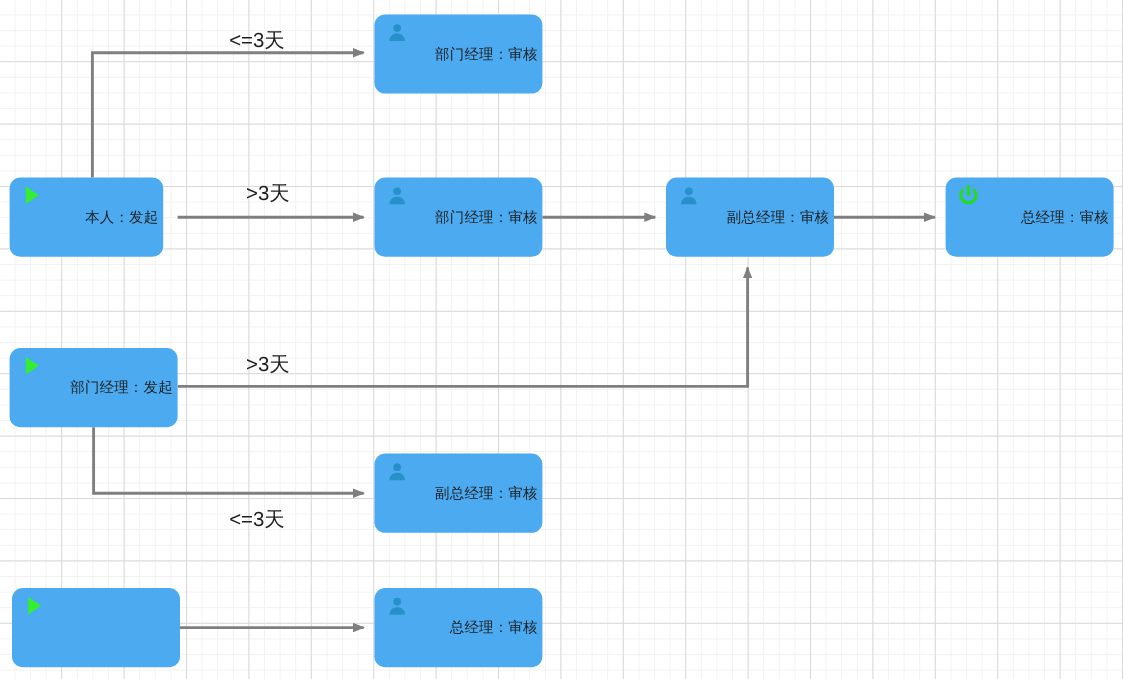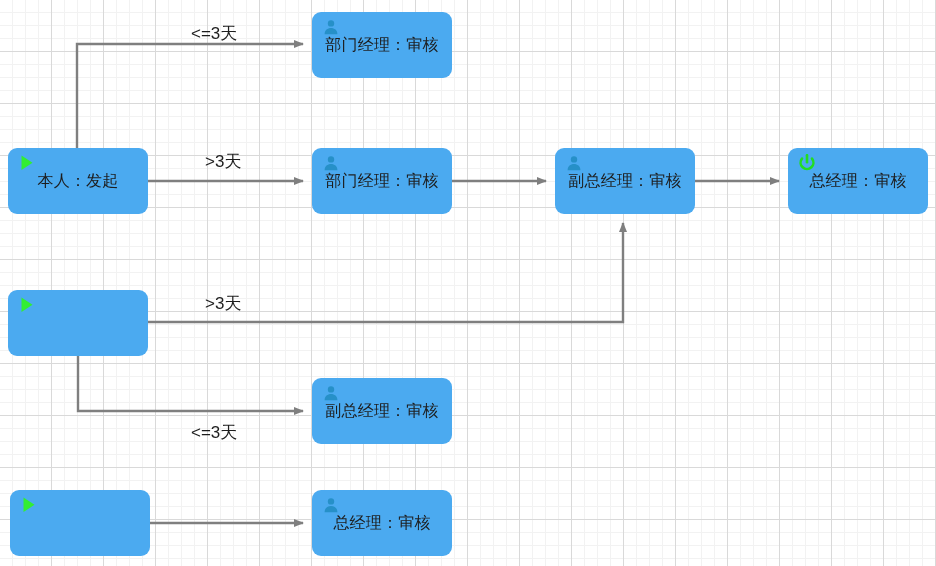--- a/index.html
+++ b/index.html
@@ -36,22 +36,22 @@
     background: #4baaf0;
     display: block;
     cursor: pointer;
   }
   .node-label {
     position: absolute;
     left: 0;
     right: 0;
     top: 50%;
     transform: translateY(-50%);
-    text-align: center;
-    font-size: 16px;
+    text-align: right;
+    font-size: 12px;
     color: #1d1d1d;
     letter-spacing: 0.2px;
     line-height: 1.2;
     white-space: nowrap;
     padding: 0 4px;
   }
   .node-icon {
     position: absolute;
     left: 10px;
     top: 6px;
@@ -87,21 +87,21 @@
   </svg>
 
   <div id="node-layer">
       <div class="node" style="left: 312px; top: 12px; width: 140px; height: 66px; background: rgb(75, 170, 240);">
         <span class="node-icon"><svg viewBox="0 0 18 18" width="18" height="18">
             <circle cx="9" cy="5.4" r="3.2" fill="#2690c8"></circle>
             <path d="M 2.6 16.2 C 2.6 12.1 5.5 10.0 9 10.0 C 12.5 10.0 15.4 12.1 15.4 16.2 Z" fill="#2690c8"></path>
           </svg></span>
         <span class="node-label" style="color: rgb(29, 29, 29);">部门经理：审核</span>
       </div>
-      <div class="node" style="left: 8px; top: 148px; width: 140px; height: 66px; background: rgb(75, 170, 240);">
+      <div class="node" style="left: 8px; top: 148px; width: 128px; height: 66px; background: rgb(75, 170, 240);">
         <span class="node-icon"><svg viewBox="0 0 18 18" width="18" height="18">
             <path d="M 3.5 1.5 L 14.5 8.8 L 3.5 16.1 Z" fill="#33ee33"></path>
           </svg></span>
         <span class="node-label" style="color: rgb(29, 29, 29);">本人：发起</span>
       </div>
       <div class="node" style="left: 312px; top: 148px; width: 140px; height: 66px; background: rgb(75, 170, 240);">
         <span class="node-icon"><svg viewBox="0 0 18 18" width="18" height="18">
             <circle cx="9" cy="5.4" r="3.2" fill="#2690c8"></circle>
             <path d="M 2.6 16.2 C 2.6 12.1 5.5 10.0 9 10.0 C 12.5 10.0 15.4 12.1 15.4 16.2 Z" fill="#2690c8"></path>
           </svg></span>
@@ -118,20 +118,21 @@
         <span class="node-icon"><svg viewBox="0 0 18 18" width="18" height="18">
             <path d="M 4.0 4.6 A 6.4 6.4 0 1 0 14.0 4.6" fill="none" stroke="#22dd22" stroke-width="2.6" stroke-linecap="round"></path>
             <line x1="9" y1="1.2" x2="9" y2="8.2" stroke="#22dd22" stroke-width="2.6" stroke-linecap="round"></line>
           </svg></span>
         <span class="node-label" style="color: rgb(29, 29, 29);">总经理：审核</span>
       </div>
       <div class="node" style="left: 8px; top: 290px; width: 140px; height: 66px; background: rgb(75, 170, 240);">
         <span class="node-icon"><svg viewBox="0 0 18 18" width="18" height="18">
             <path d="M 3.5 1.5 L 14.5 8.8 L 3.5 16.1 Z" fill="#33ee33"></path>
           </svg></span>
+        <span class="node-label" style="color: rgb(29, 29, 29);">部门经理：发起</span>
       </div>
       <div class="node" style="left: 312px; top: 378px; width: 140px; height: 66px; background: rgb(75, 170, 240);">
         <span class="node-icon"><svg viewBox="0 0 18 18" width="18" height="18">
             <circle cx="9" cy="5.4" r="3.2" fill="#2690c8"></circle>
             <path d="M 2.6 16.2 C 2.6 12.1 5.5 10.0 9 10.0 C 12.5 10.0 15.4 12.1 15.4 16.2 Z" fill="#2690c8"></path>
           </svg></span>
         <span class="node-label" style="color: rgb(29, 29, 29);">副总经理：审核</span>
       </div>
       <div class="node" style="left: 10px; top: 490px; width: 140px; height: 66px; background: rgb(75, 170, 240);">
         <span class="node-icon"><svg viewBox="0 0 18 18" width="18" height="18">

